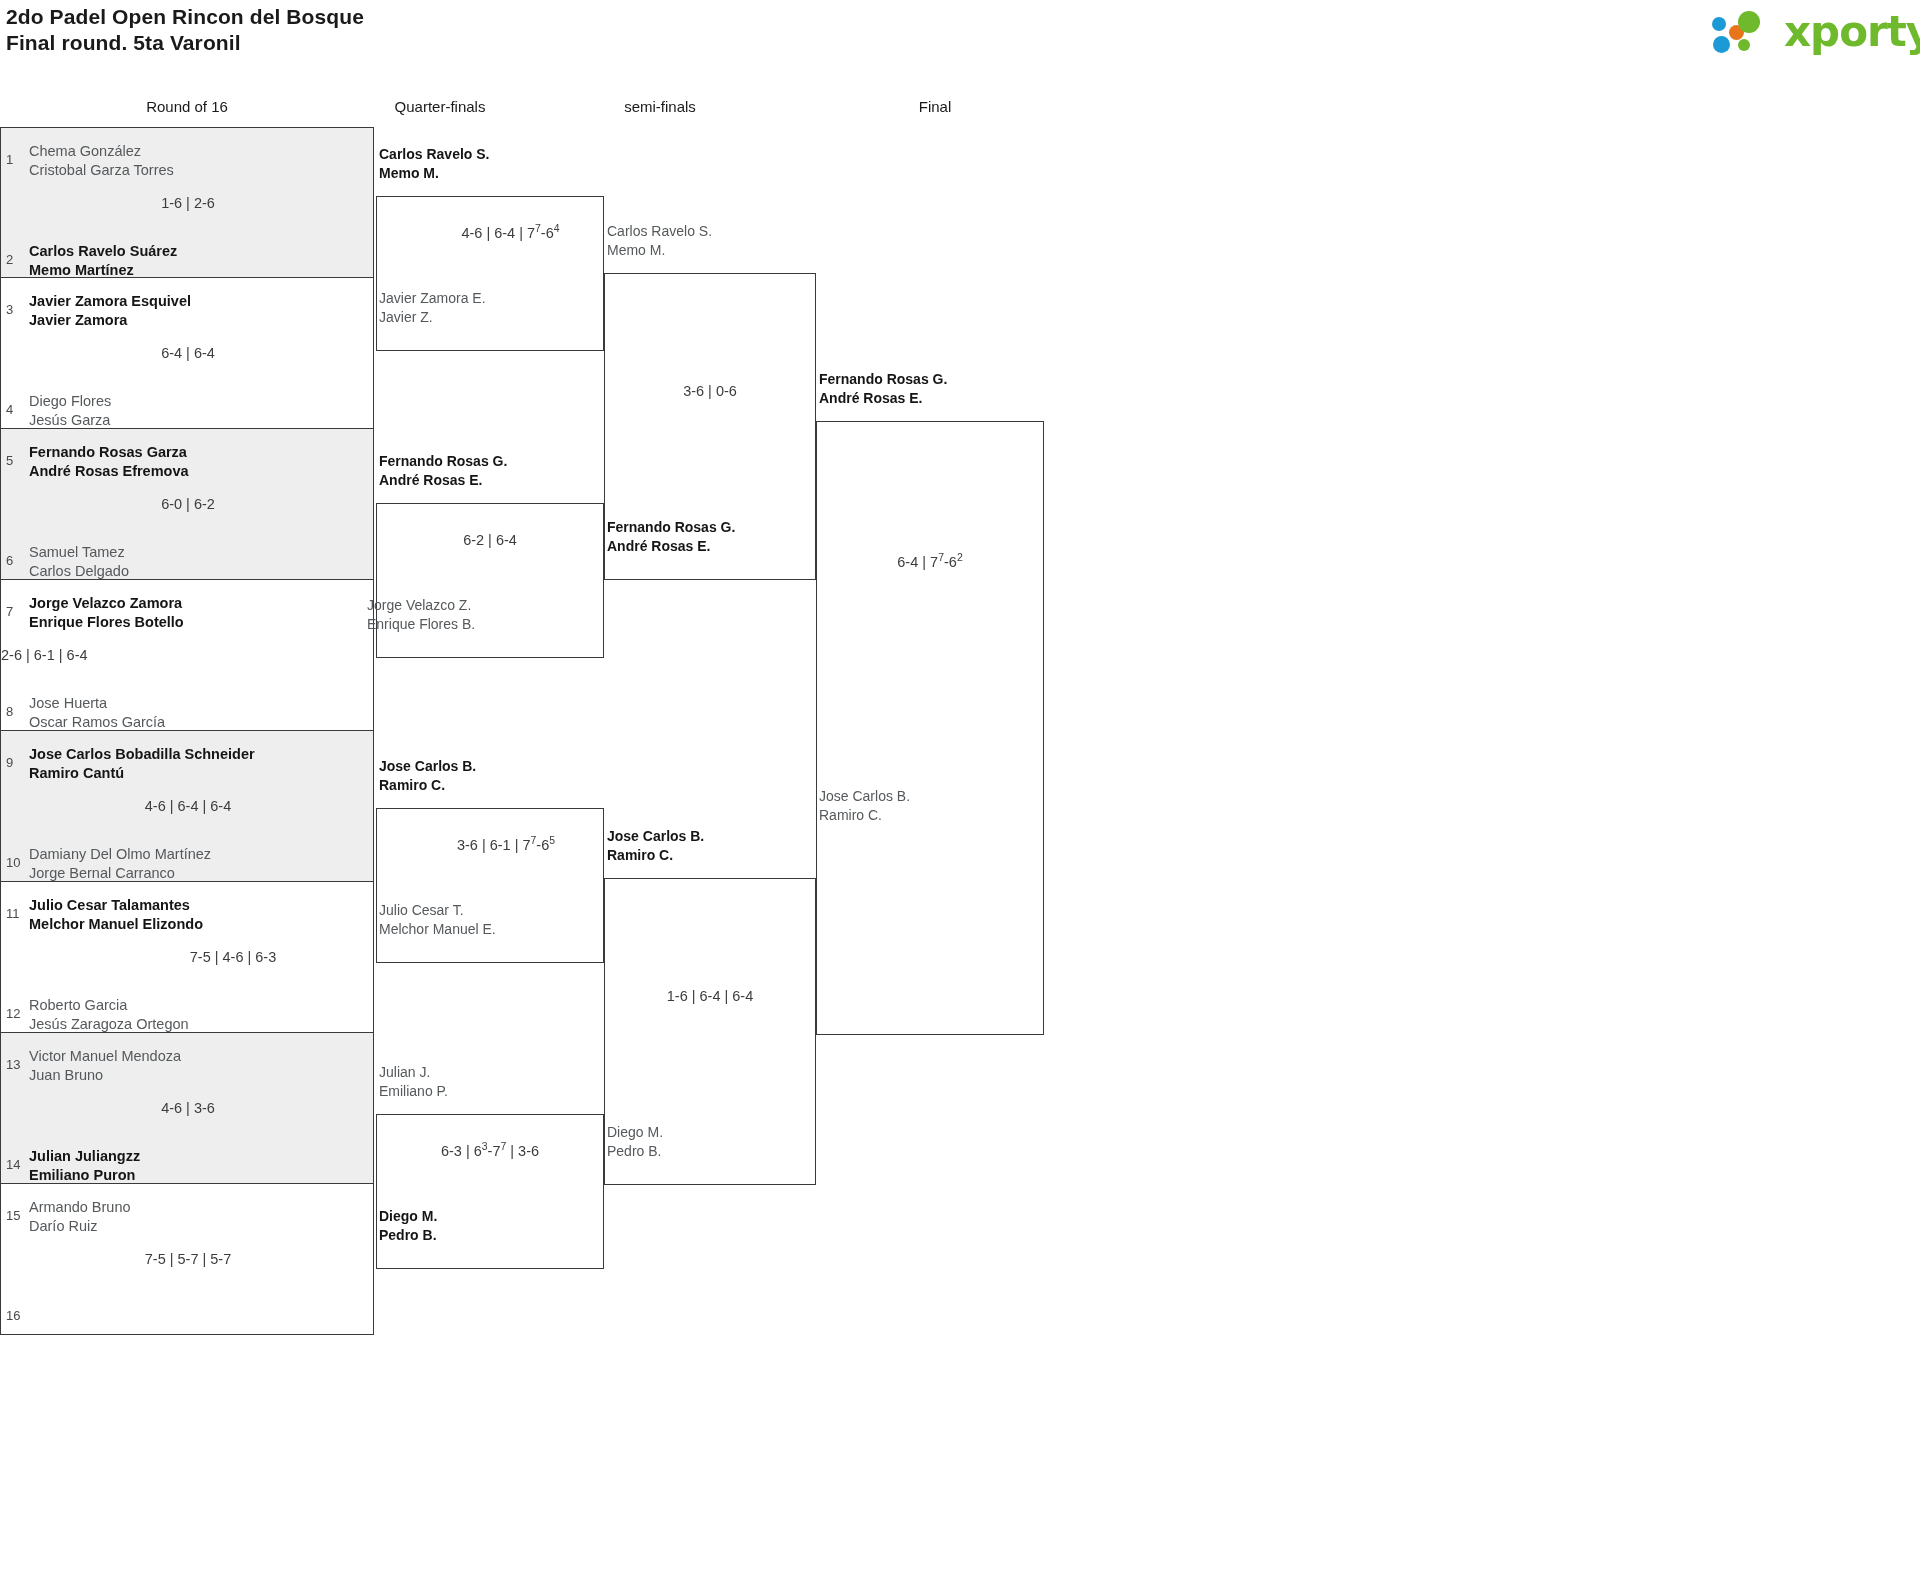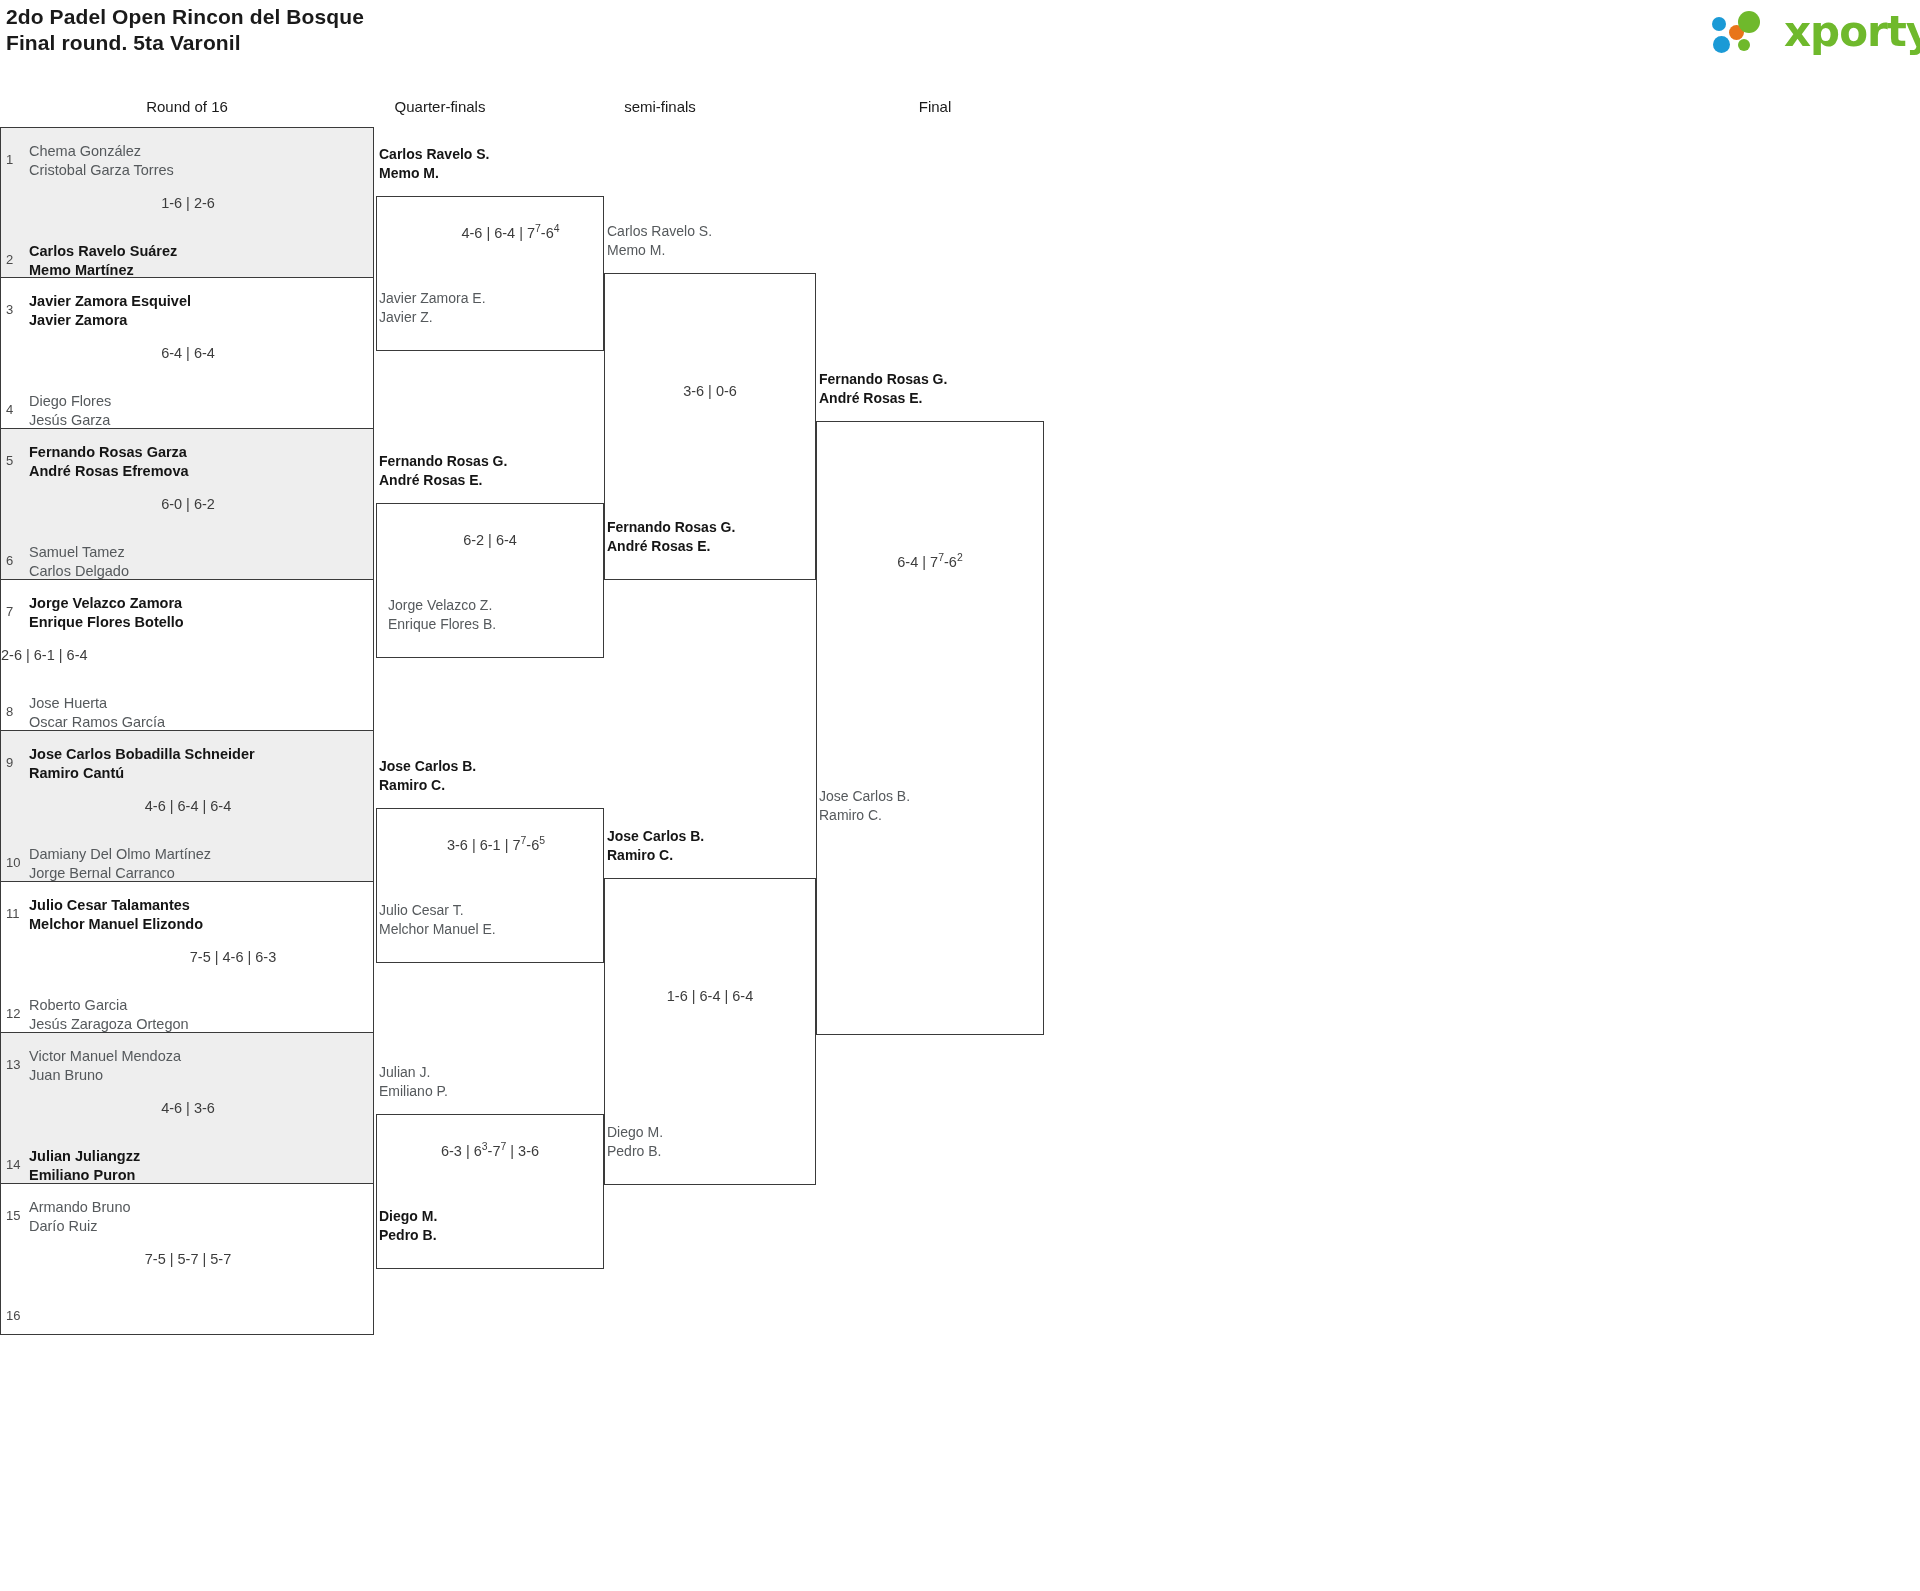--- a/index.html
+++ b/index.html
@@ -129,24 +129,24 @@
   </div>
 
 <div id="qf">
     <div class="nameblk win" style="left:379px;top:145px;"><span>Carlos Ravelo S.</span><br><span>Memo M.</span></div>
     <div class="conn" style="left:376px;top:196px;width:228px;height:155px;"></div>
     <div class="score" style="left:376px;top:225px;width:269px;text-align:center;">4-6&nbsp;|&nbsp;6-4&nbsp;|&nbsp;7<sup>7</sup>-6<sup>4</sup></div>
     <div class="nameblk" style="left:379px;top:289px;"><span>Javier Zamora E.</span><br><span>Javier Z.</span></div>
     <div class="nameblk win" style="left:379px;top:452px;"><span>Fernando Rosas G.</span><br><span>André Rosas E.</span></div>
     <div class="conn" style="left:376px;top:503px;width:228px;height:155px;"></div>
     <div class="score" style="left:376px;top:532px;width:228px;text-align:center;">6-2&nbsp;|&nbsp;6-4</div>
-    <div class="nameblk" style="left:388px;top:596px;"><span>Jorge Velazco Z.</span><br><span>Enrique Flores B.</span></div>
+    <div class="nameblk" style="left:367px;top:596px;"><span>Jorge Velazco Z.</span><br><span>Enrique Flores B.</span></div>
     <div class="nameblk win" style="left:379px;top:757px;"><span>Jose Carlos B.</span><br><span>Ramiro C.</span></div>
     <div class="conn" style="left:376px;top:808px;width:228px;height:155px;"></div>
-    <div class="score" style="left:376px;top:837px;width:240px;text-align:center;">3-6&nbsp;|&nbsp;6-1&nbsp;|&nbsp;7<sup>7</sup>-6<sup>5</sup></div>
+    <div class="score" style="left:376px;top:837px;width:240px;text-align:center;padding-left:10px;">3-6&nbsp;|&nbsp;6-1&nbsp;|&nbsp;7<sup>7</sup>-6<sup>5</sup></div>
     <div class="nameblk" style="left:379px;top:901px;"><span>Julio Cesar T.</span><br><span>Melchor Manuel E.</span></div>
     <div class="nameblk" style="left:379px;top:1063px;"><span>Julian J.</span><br><span>Emiliano P.</span></div>
     <div class="conn" style="left:376px;top:1114px;width:228px;height:155px;"></div>
     <div class="score" style="left:376px;top:1143px;width:228px;text-align:center;">6-3&nbsp;|&nbsp;6<sup>3</sup>-7<sup>7</sup>&nbsp;|&nbsp;3-6</div>
     <div class="nameblk win" style="left:379px;top:1207px;"><span>Diego M.</span><br><span>Pedro B.</span></div>
   </div>
 
 <div id="sf">
     <div class="nameblk" style="left:607px;top:222px;"><span>Carlos Ravelo S.</span><br><span>Memo M.</span></div>
     <div class="conn" style="left:604px;top:273px;width:212px;height:307px;"></div>

